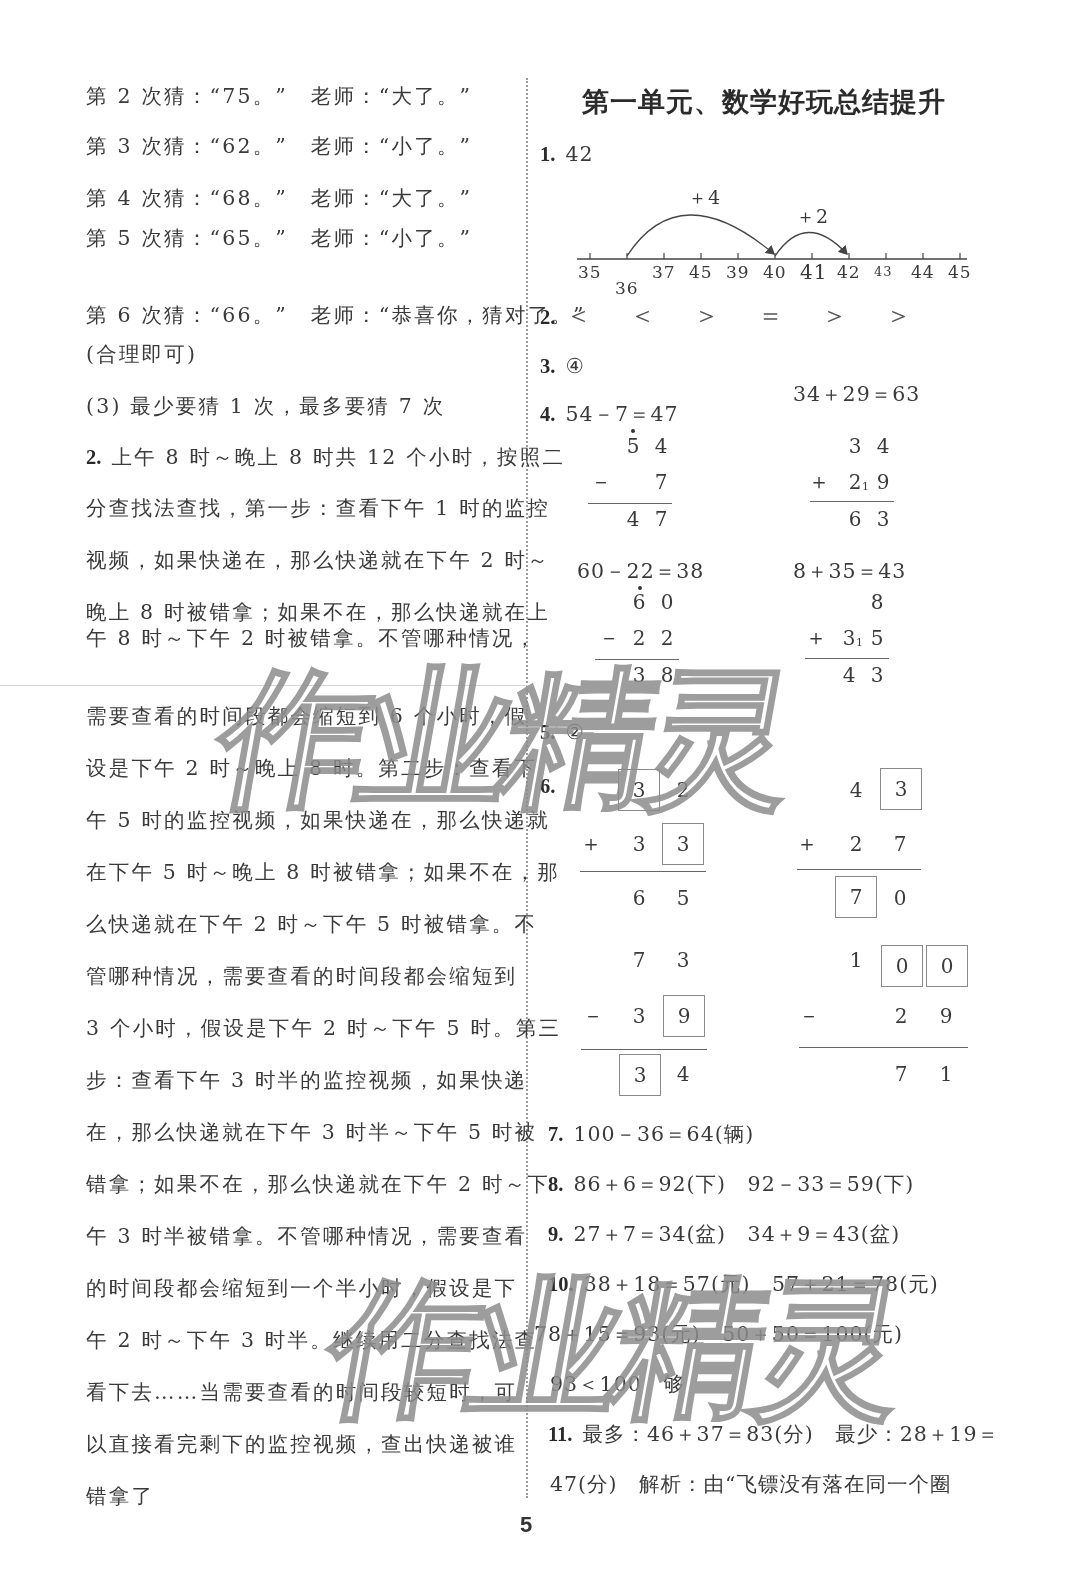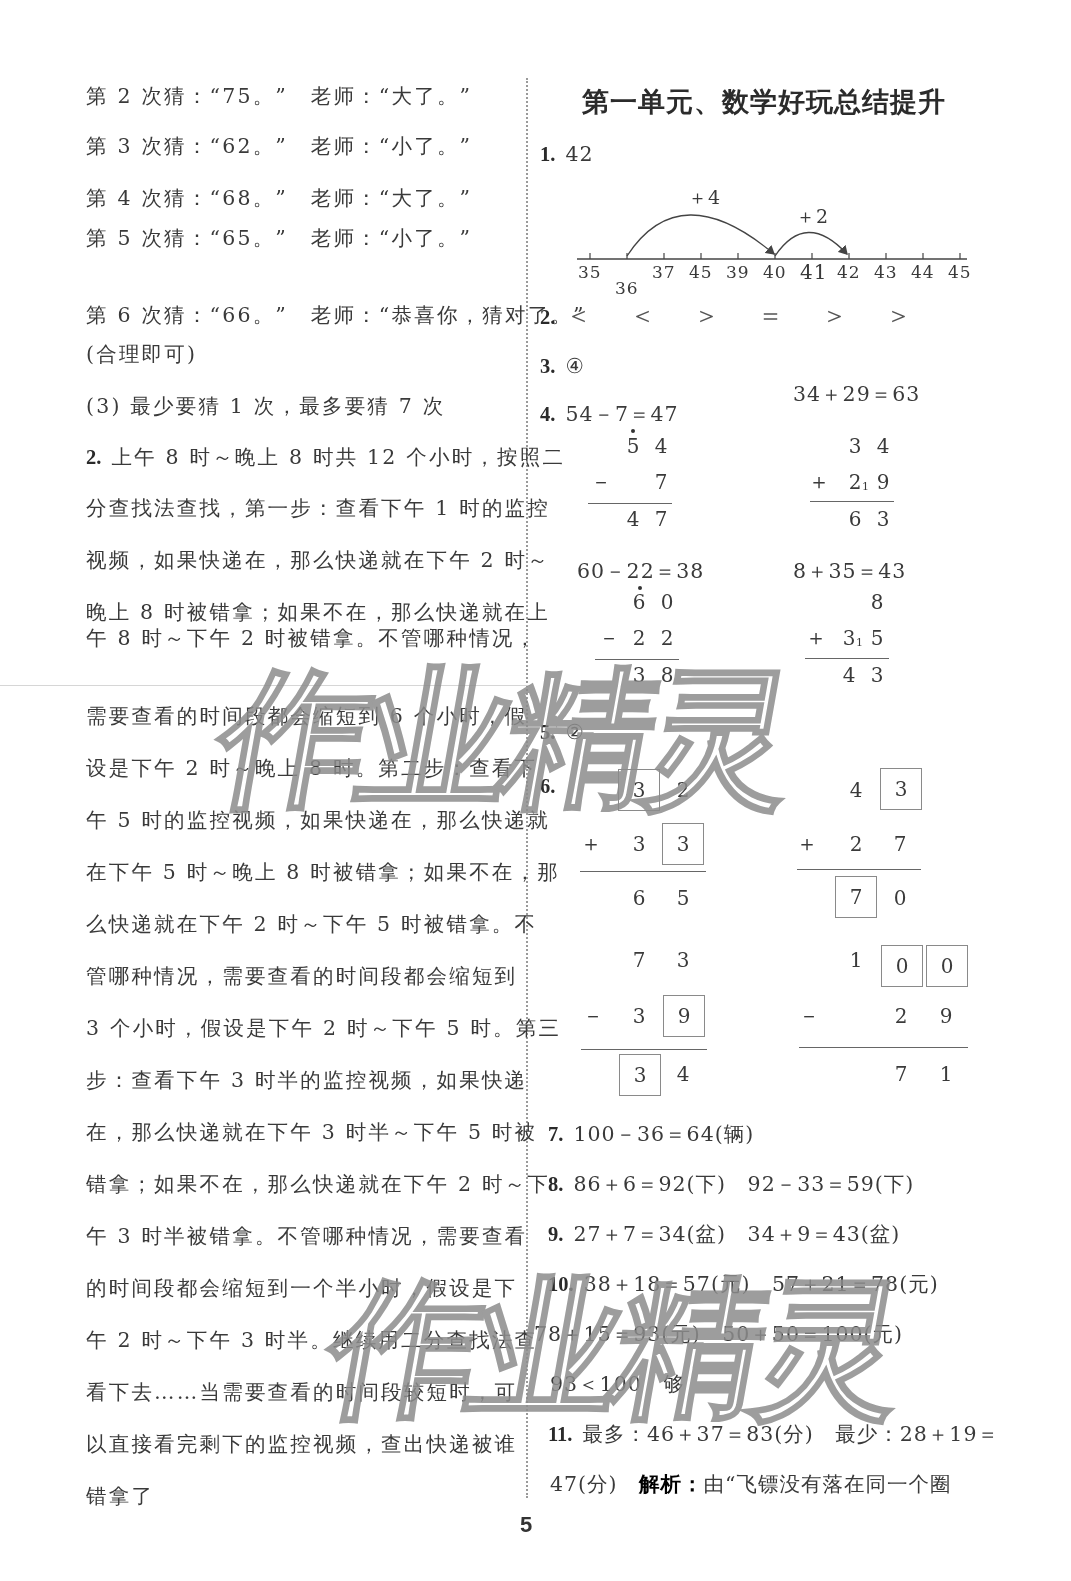--- a/index.html
+++ b/index.html
@@ -4,21 +4,21 @@
 <style>
   html, body { margin:0; padding:0; }
   body { width:1071px; height:1581px; background:#ffffff; position:relative; overflow:hidden;
          font-family:"DejaVu Serif","Liberation Serif",serif; color:#3a3a3a; }
   .page { position:absolute; left:0; top:0; width:1071px; height:1581px; }
   .divider { position:absolute; left:526px; top:78px; height:1420px; width:0; border-left:2px dotted #9a9a9a; }
   .fold { position:absolute; left:0; top:685px; width:530px; height:0; border-top:1px solid #d6d6d6; }
   .line { position:absolute; font-size:20.5px; white-space:nowrap; letter-spacing:2.2px; line-height:28px; }
   .left .line { left:50px;margin-left:36px; }
   .qn { font-family:"Liberation Serif","DejaVu Serif",serif; font-weight:bold; color:#2a2a2a; margin-right:10px; letter-spacing:0; }
-  .bold { font-weight:bold; color:#000000; }
+  .bold { font-weight:normal; color:#404040; }
   .title { position:absolute; left:582px; top:84px; font-size:27px; font-weight:bold; font-family:"DejaVu Sans","Liberation Sans",sans-serif; letter-spacing:1px; color:#2b2b2b; }
   .r { position:absolute; font-size:20.5px; white-space:nowrap; line-height:28px; letter-spacing:1px; }
   .cell { position:absolute; width:26px; height:32px; text-align:center; line-height:32px; font-size:20px; }
   .box { border:1.5px solid #8a8a8a; box-sizing:border-box; width:42px; height:42px; line-height:40px; }
   .hr { position:absolute; height:0; border-top:1.5px solid #666; }
   .op { position:absolute; font-size:22px; line-height:32px; }
   .pageno { position:absolute; left:520px; top:1512px; font-family:"Liberation Sans","DejaVu Sans",sans-serif; font-weight:bold; font-size:22px; color:#333; }
   .watermark { position:absolute; font-family:"DejaVu Sans","Liberation Sans",sans-serif; font-weight:bold; font-size:150px; color:transparent;
                -webkit-text-stroke:2px #8c8c8c; transform:skewX(-10deg); letter-spacing:-8px; opacity:0.85; pointer-events:none; }
   svg { position:absolute; overflow:visible; }
@@ -96,21 +96,21 @@
     <div class="r" style="left:796px;top:202px;font-size:19px">＋2</div>
     <div>
       <div class="r" style="left:578px;top:258px;font-size:17px">35</div>
       <div class="r" style="left:615px;top:274px;font-size:17px">36</div>
       <div class="r" style="left:652px;top:258px;font-size:17px">37</div>
       <div class="r" style="left:689px;top:258px;font-size:17px">45</div>
       <div class="r" style="left:726px;top:258px;font-size:17px">39</div>
       <div class="r" style="left:763px;top:258px;font-size:17px">40</div>
       <div class="r" style="left:800px;top:258px;font-size:20px">41</div>
       <div class="r" style="left:837px;top:258px;font-size:17px">42</div>
-      <div class="r" style="left:874px;top:258px;font-size:17px">43</div>
+      <div class="r" style="left:874px;top:258px;font-size:13px">43</div>
       <div class="r" style="left:911px;top:258px;font-size:17px">44</div>
       <div class="r" style="left:948px;top:258px;font-size:17px">45</div>
     </div>
 
     <div class="r" style="left:540px;top:301px"><span class="qn">2.</span><span style="font-size:26px;letter-spacing:6px;color:#555">＜　＜　＞　＝　＞　＞</span></div>
     <div class="r" style="left:540px;top:352px"><span class="qn">3.</span><span>④</span></div>
 
     <div class="r" style="left:540px;top:400px"><span class="qn">4.</span><span>54－7＝47</span></div>
     <div class="dotmark" style="left:631px;top:429px"></div>
     <div>

